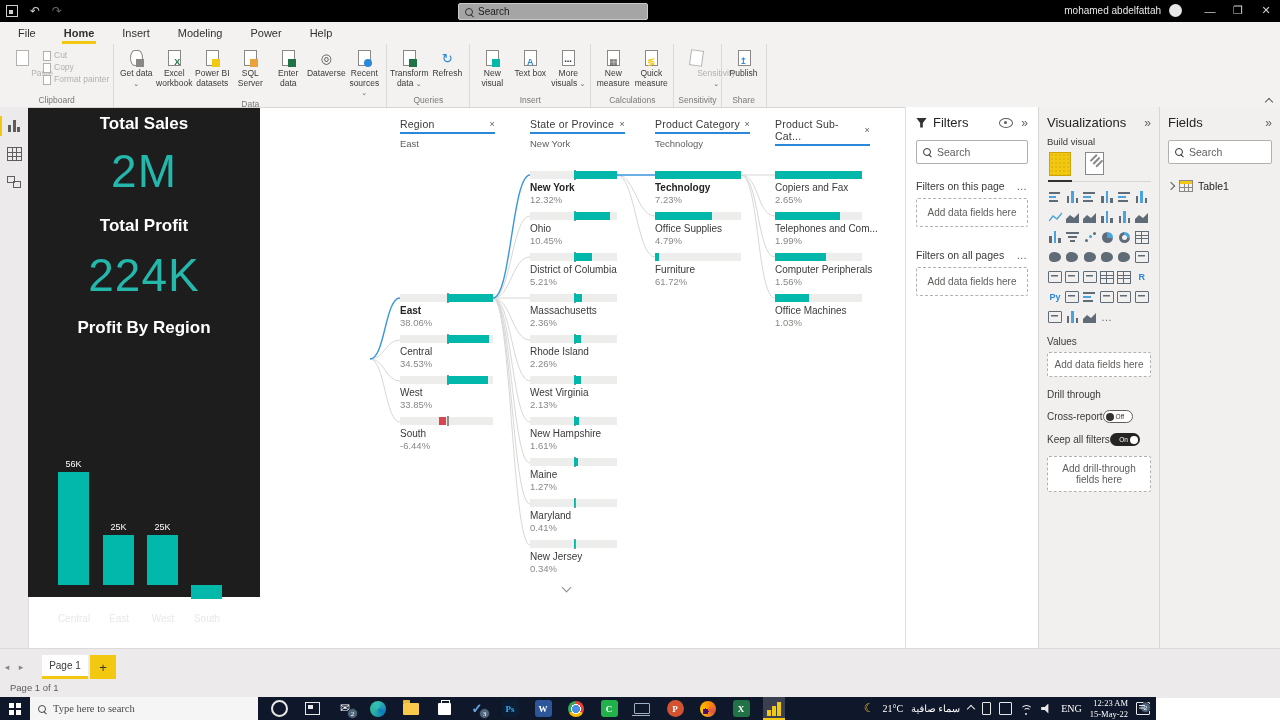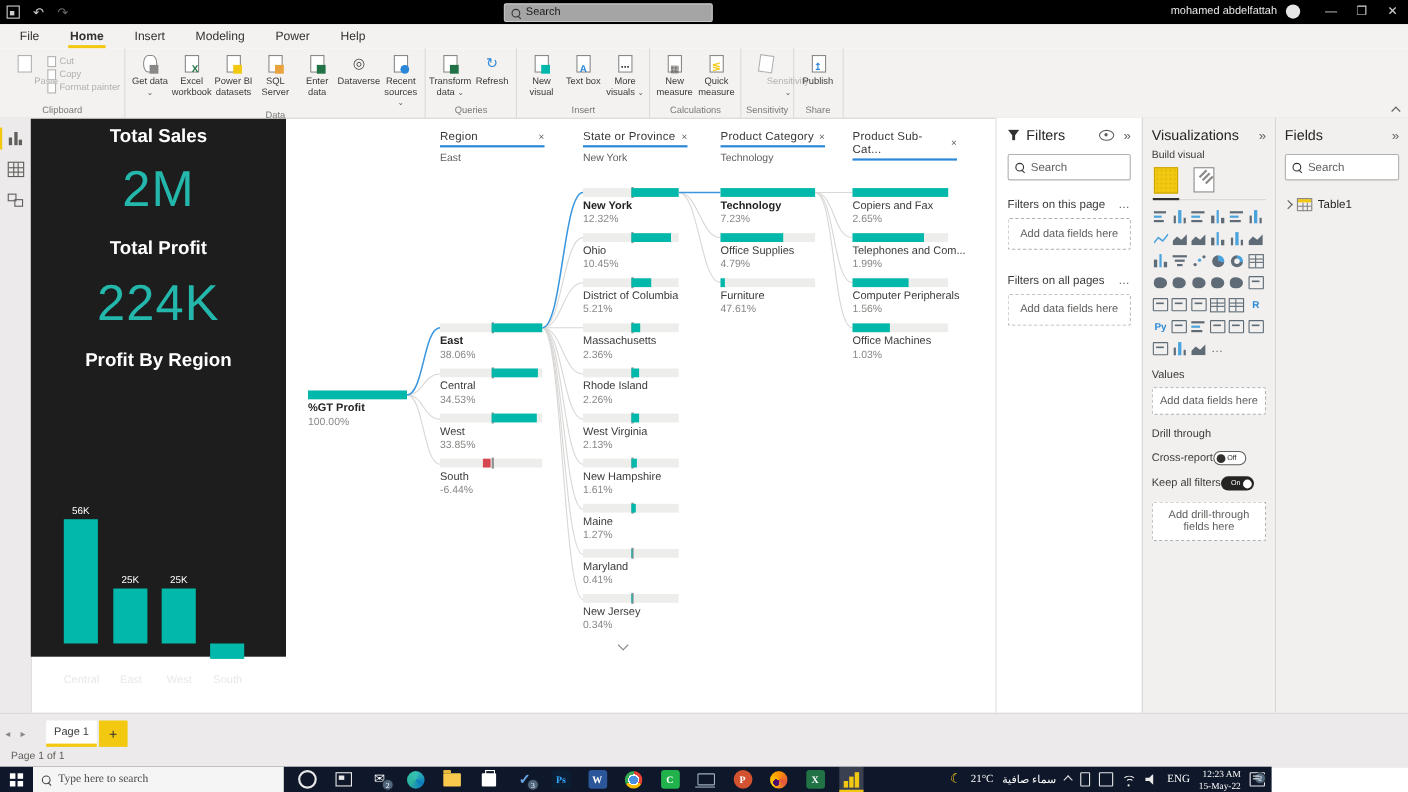--- a/index.html
+++ b/index.html
@@ -505,29 +505,20 @@
   </div>
   <div class="thead" style="left:775px;width:95px">
     <div class="tt">
         <span>Product Sub-Cat...</span>
         <span class="tx">×</span>
       </div>
     <div class="ul"></div>
     <div class="sub"></div>
   </div>
 
-  <div class="tcol" style="left:280px;top:355px;width:90px">
-    <div class="tnode sel">
-      <div class="tbar">
-          <span class="fill" style="left:0;width:100%"></span>
-        </div>
-      <div class="tlabel">%GT Profit</div>
-      <div class="tval">100.00%</div>
-    </div>
-  </div>
 
   <div class="tcol" style="left:400px;top:294px;width:93px">
 
       <div class="tnode sel">
         <div class="tbar">
           <span class="tick" style="display: block;"></span>
           <span class="fill" style="left: 50%; width: 50%;"></span>
         </div>
         <div class="tlabel">East</div>
         <div class="tval">38.06%</div>
@@ -668,21 +659,21 @@
         </div>
         <div class="tlabel">Office Supplies</div>
         <div class="tval">4.79%</div>
       </div>
 
       <div class="tnode">
         <div class="tbar">
           <span class="fill" style="left: 0%; width: 4.28769%;"></span>
         </div>
         <div class="tlabel">Furniture</div>
-        <div class="tval">47.61%</div>
+        <div class="tval">61.72%</div>
       </div>
     </div>
   <div class="tcol" style="left:775px;top:171px;width:87px">
 
       <div class="tnode">
         <div class="tbar">
           <span class="fill" style="left: 0%; width: 100%;"></span>
         </div>
         <div class="tlabel">Copiers and Fax</div>
         <div class="tval">2.65%</div>

